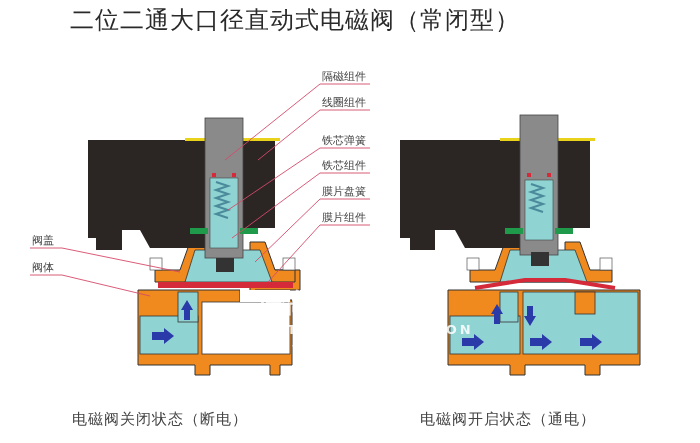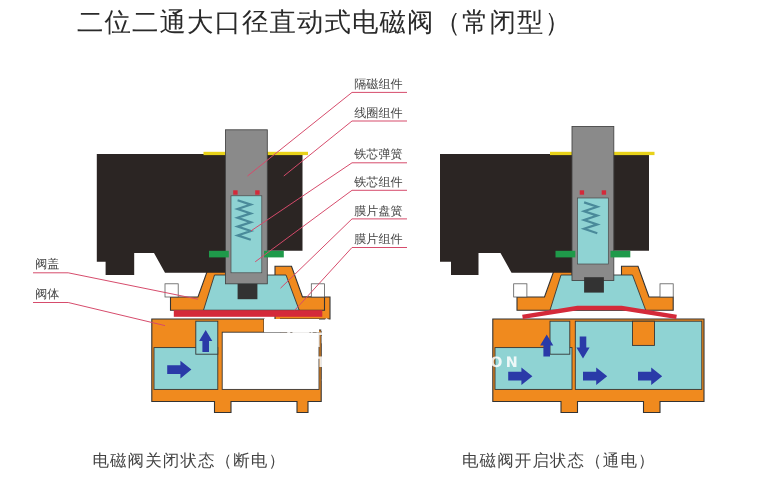--- a/index.html
+++ b/index.html
@@ -112,14 +112,14 @@
   <text class="lbl" x="32" y="244">阀盖</text>
   <text class="lbl" x="32" y="271">阀体</text>
 
   <g>
     <text class="wm" x="260" y="312" font-size="26">哈高阀门 . 上海</text>
     <text class="wm" x="275" y="334" font-size="13" letter-spacing="3">STRIVE  INNOVATION</text>
     <text class="wm" x="292" y="352" font-size="12">www.valve-sg.com</text>
   </g>
 </svg>
 
-<div class="caption" style="left:84px;">电磁阀关闭状态（断电）</div>
+<div class="caption" style="left:72px;">电磁阀关闭状态（断电）</div>
 <div class="caption" style="left:420px;text-align:right;">电磁阀开启状态（通电）</div>
 
 </body></html>

